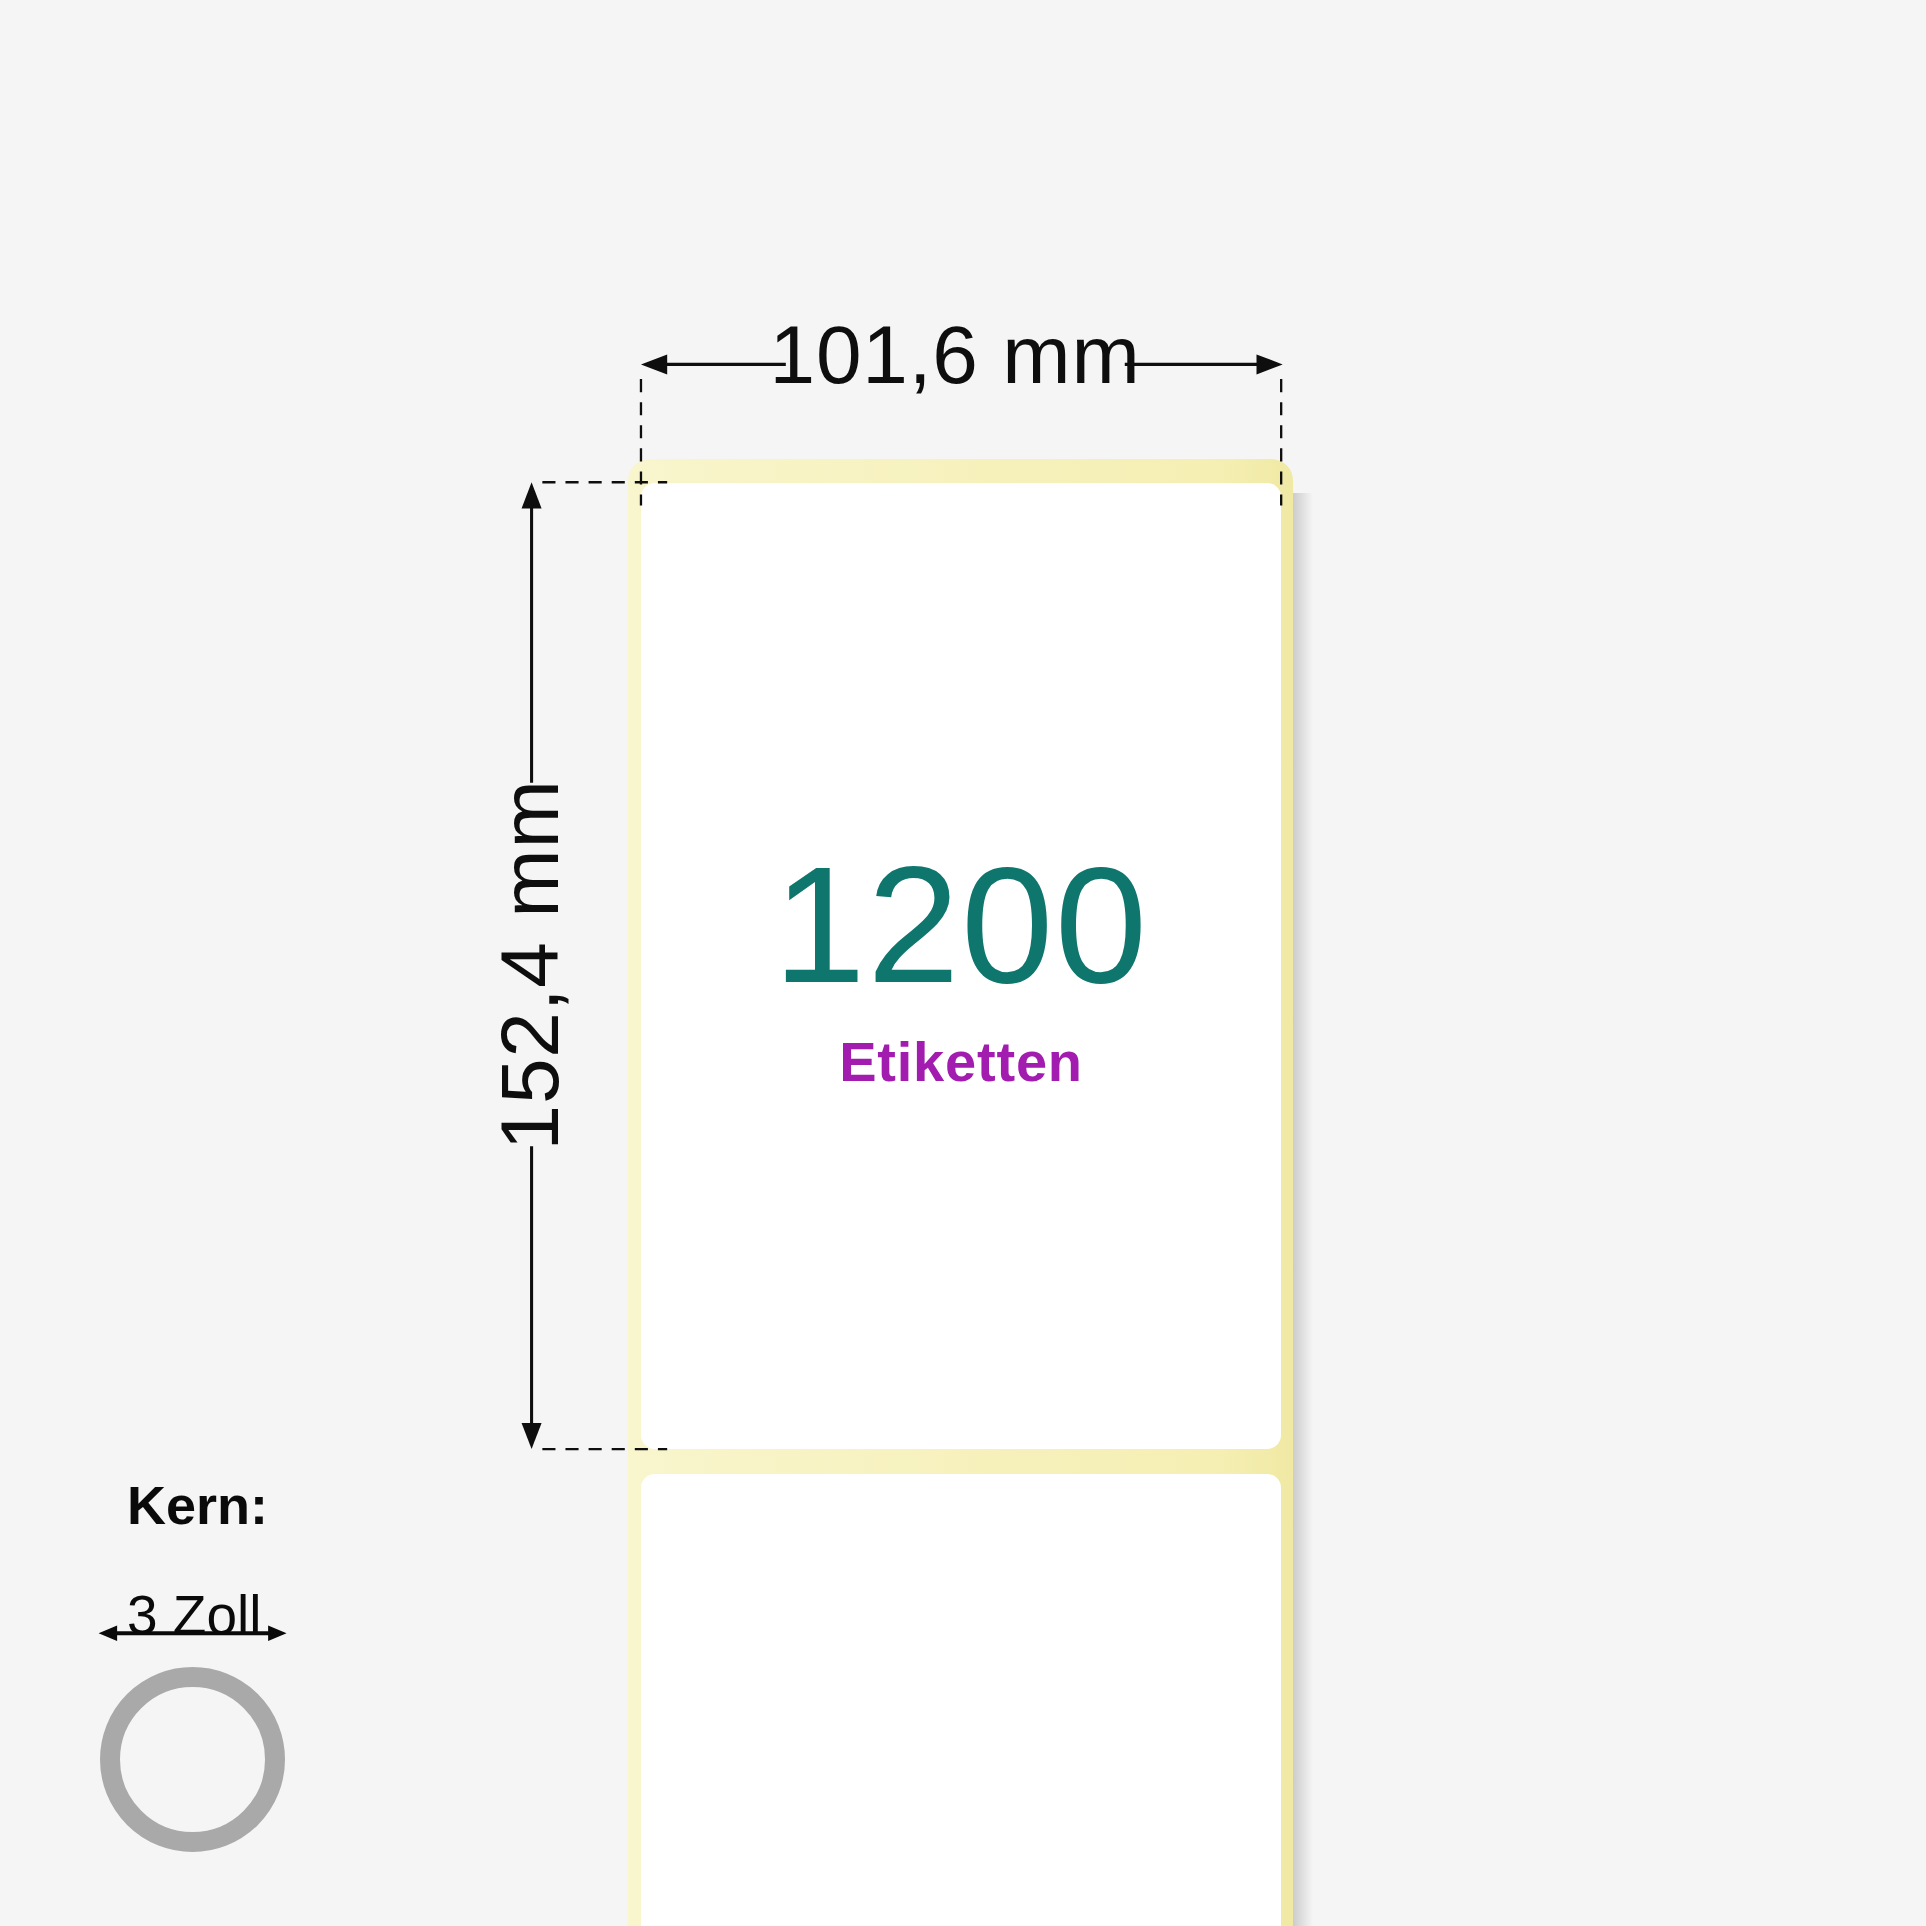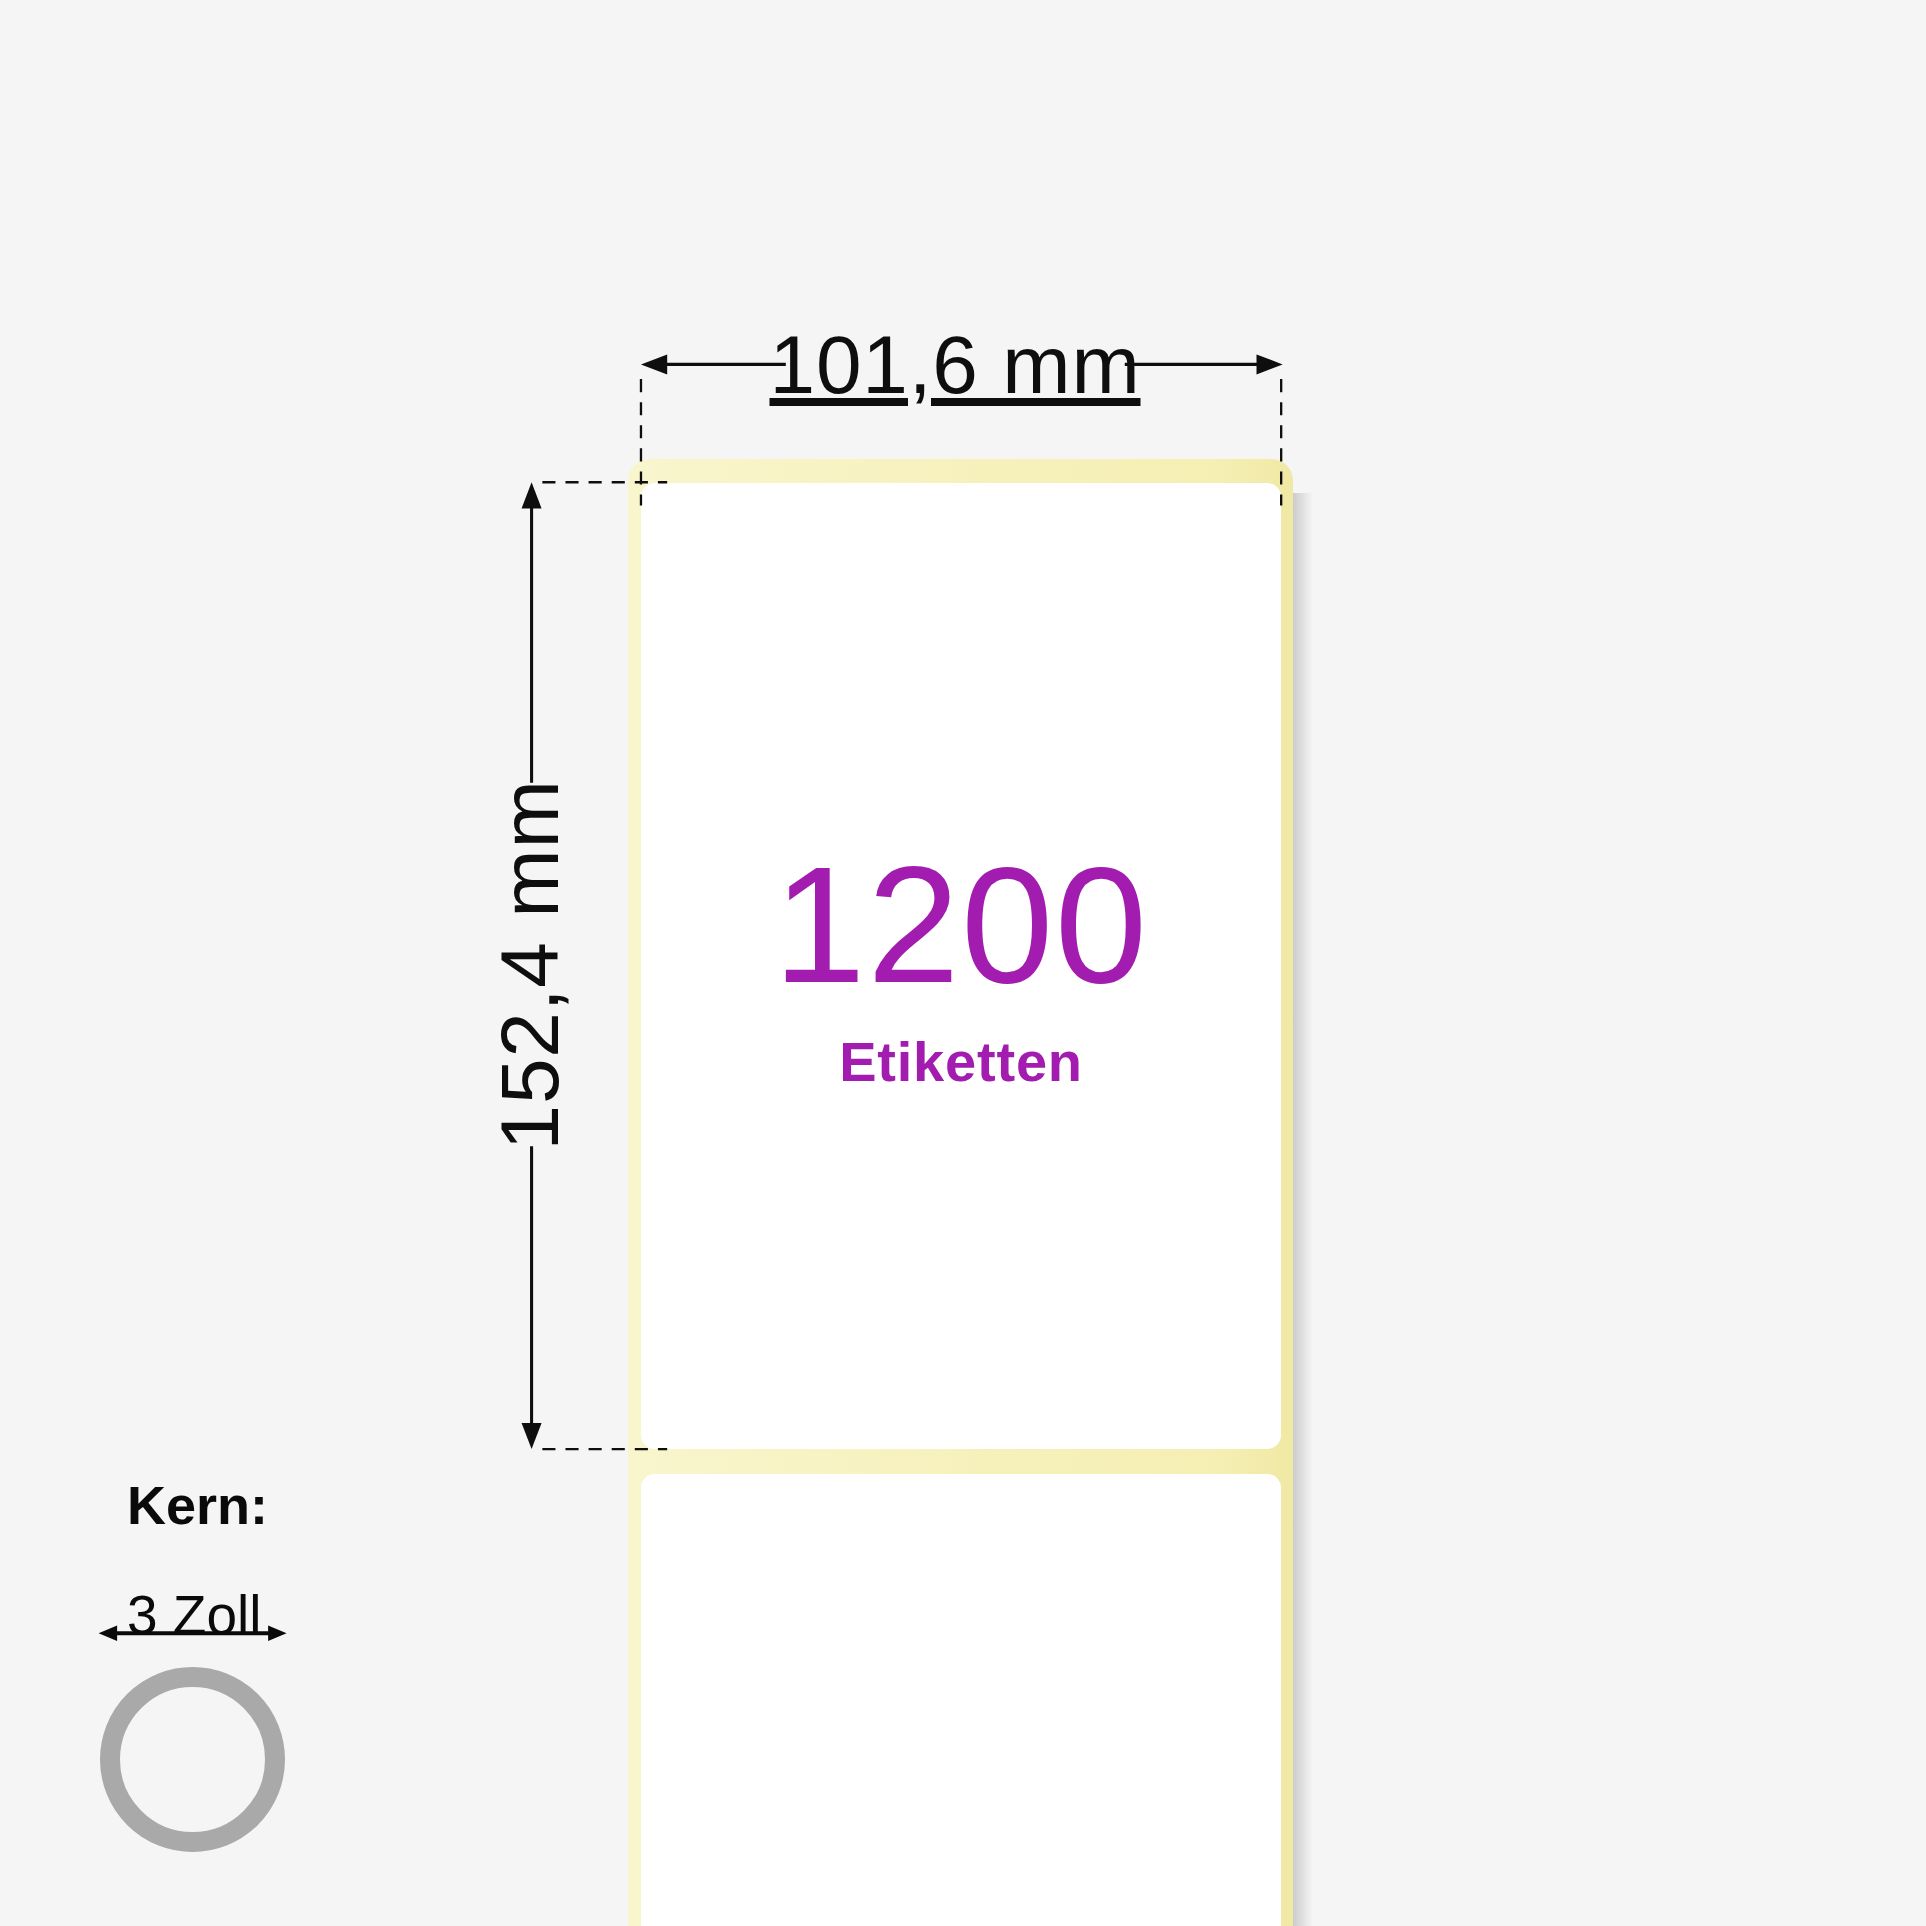--- a/index.html
+++ b/index.html
@@ -51,21 +51,21 @@
     gap: 26px;
   }
   .label-2 {
     top: 1015px;
     height: 462px;
     border-radius: 14px 14px 0 0;
   }
   .count-number {
     font-size: 166px;
     line-height: 1;
-    color: #a21caf;
+    color: #0f766e;
     letter-spacing: 1.5px;
   }
   .count-caption {
     font-size: 56px;
     line-height: 1;
     font-weight: bold;
     color: #a21caf;
     letter-spacing: 0.8px;
   }
 
@@ -153,21 +153,21 @@
       <line x1="704" y1="1881" x2="866" y2="1881" stroke-width="3" stroke-dasharray="17 13" fill="none"></line>
     </g>
 
     <g stroke="#0a0a0a" fill="#0a0a0a">
       <line x1="140" y1="2120" x2="360" y2="2120" stroke-width="5"></line>
       <polygon points="128,2120 152,2110 152,2130" stroke="none"></polygon>
       <polygon points="372,2120 348,2110 348,2130" stroke="none"></polygon>
     </g>
   </svg>
 
-  <div class="dim-label" style="left:955px; top:365px;text-decoration:underline;">101,6 mm</div>
+  <div class="dim-label" style="left:955px; top:355px;">101,6 mm</div>
   <div class="dim-label dim-label-vertical" style="left:530px; top:965px;">152,4 mm</div>
 
   <div class="core-block">
     <div class="core-title">Kern:</div>
     <div class="core-size">3 Zoll</div>
   </div>
   <div class="core-ring"></div>
 
 </div>
 

